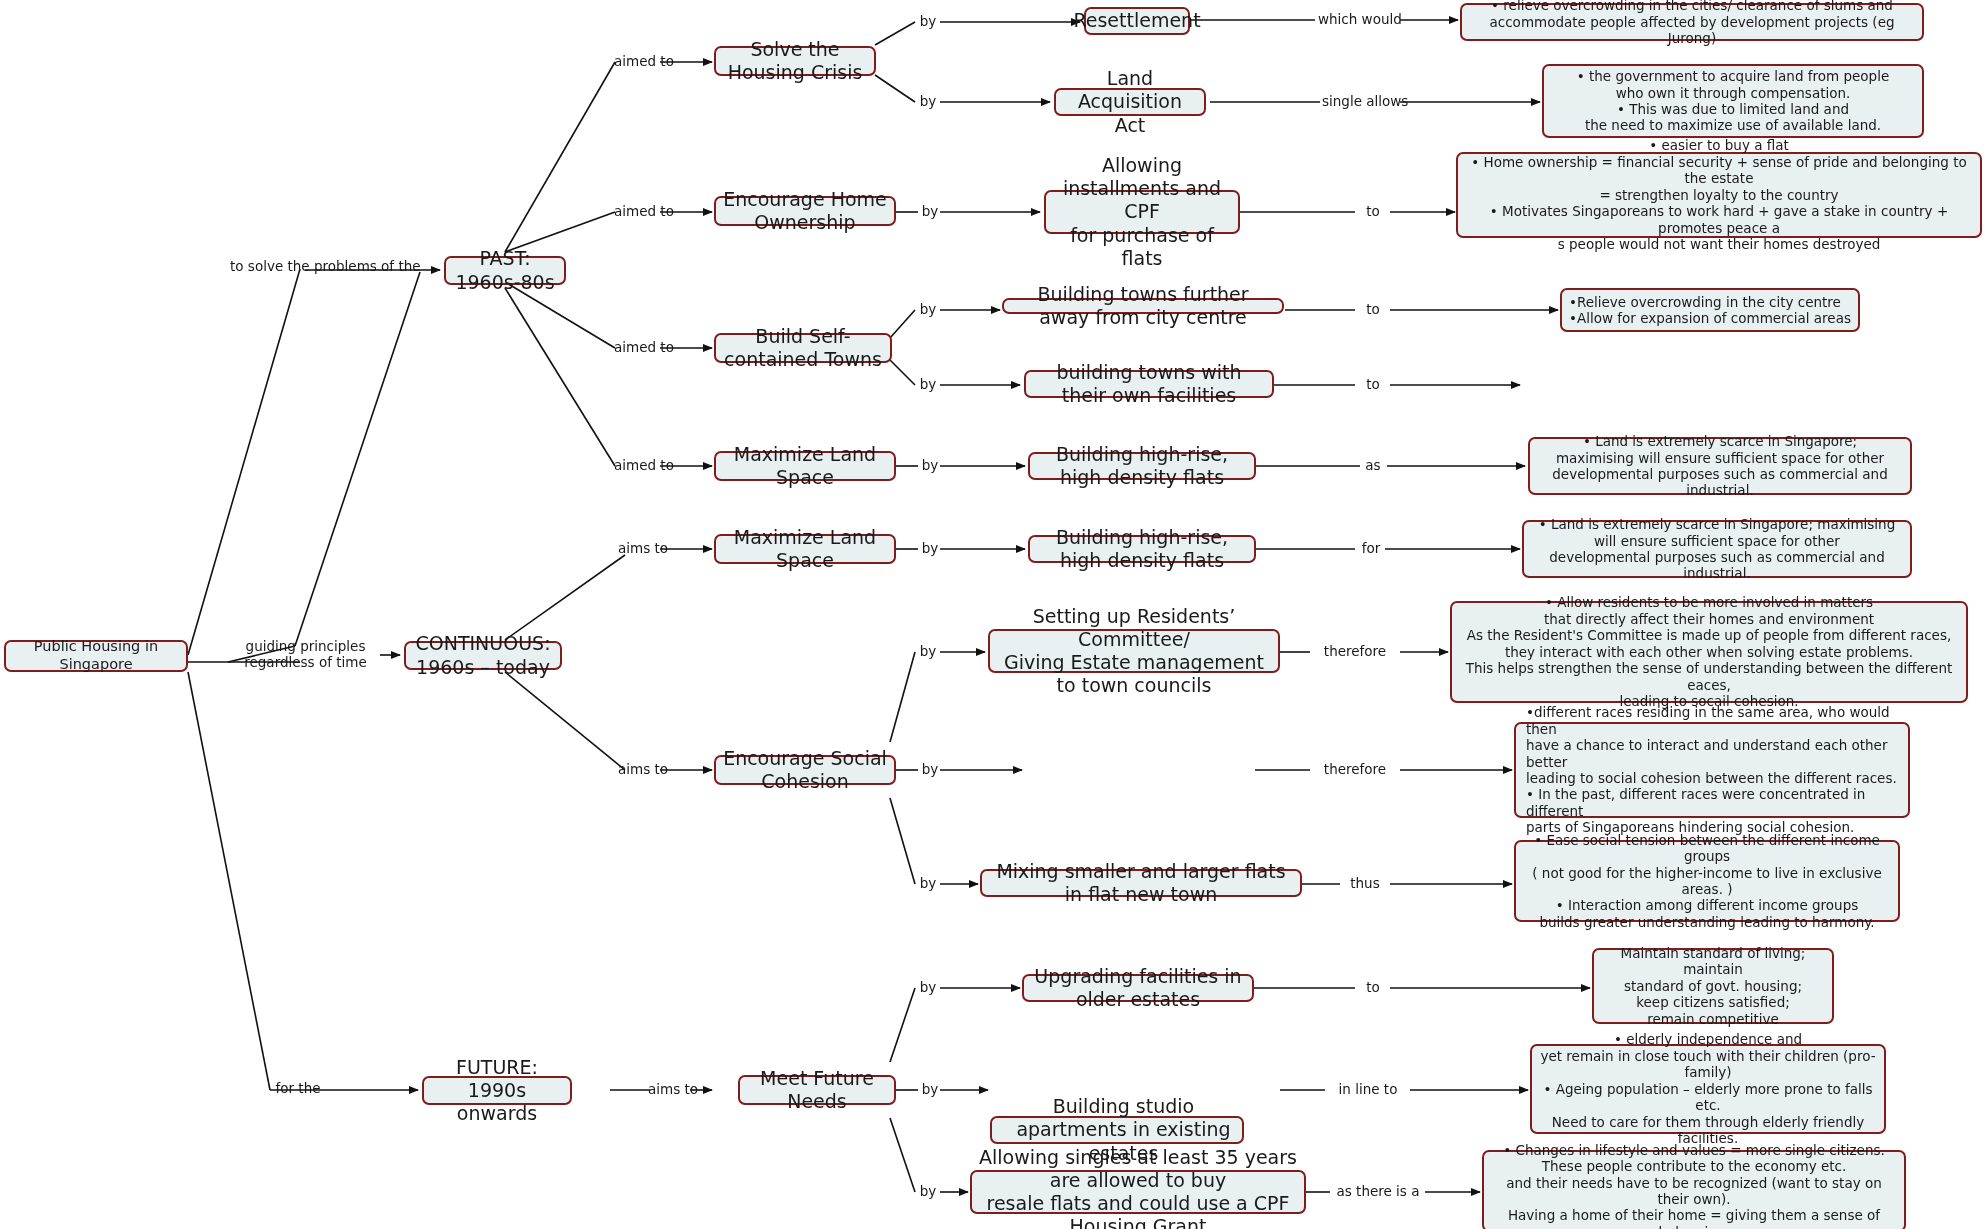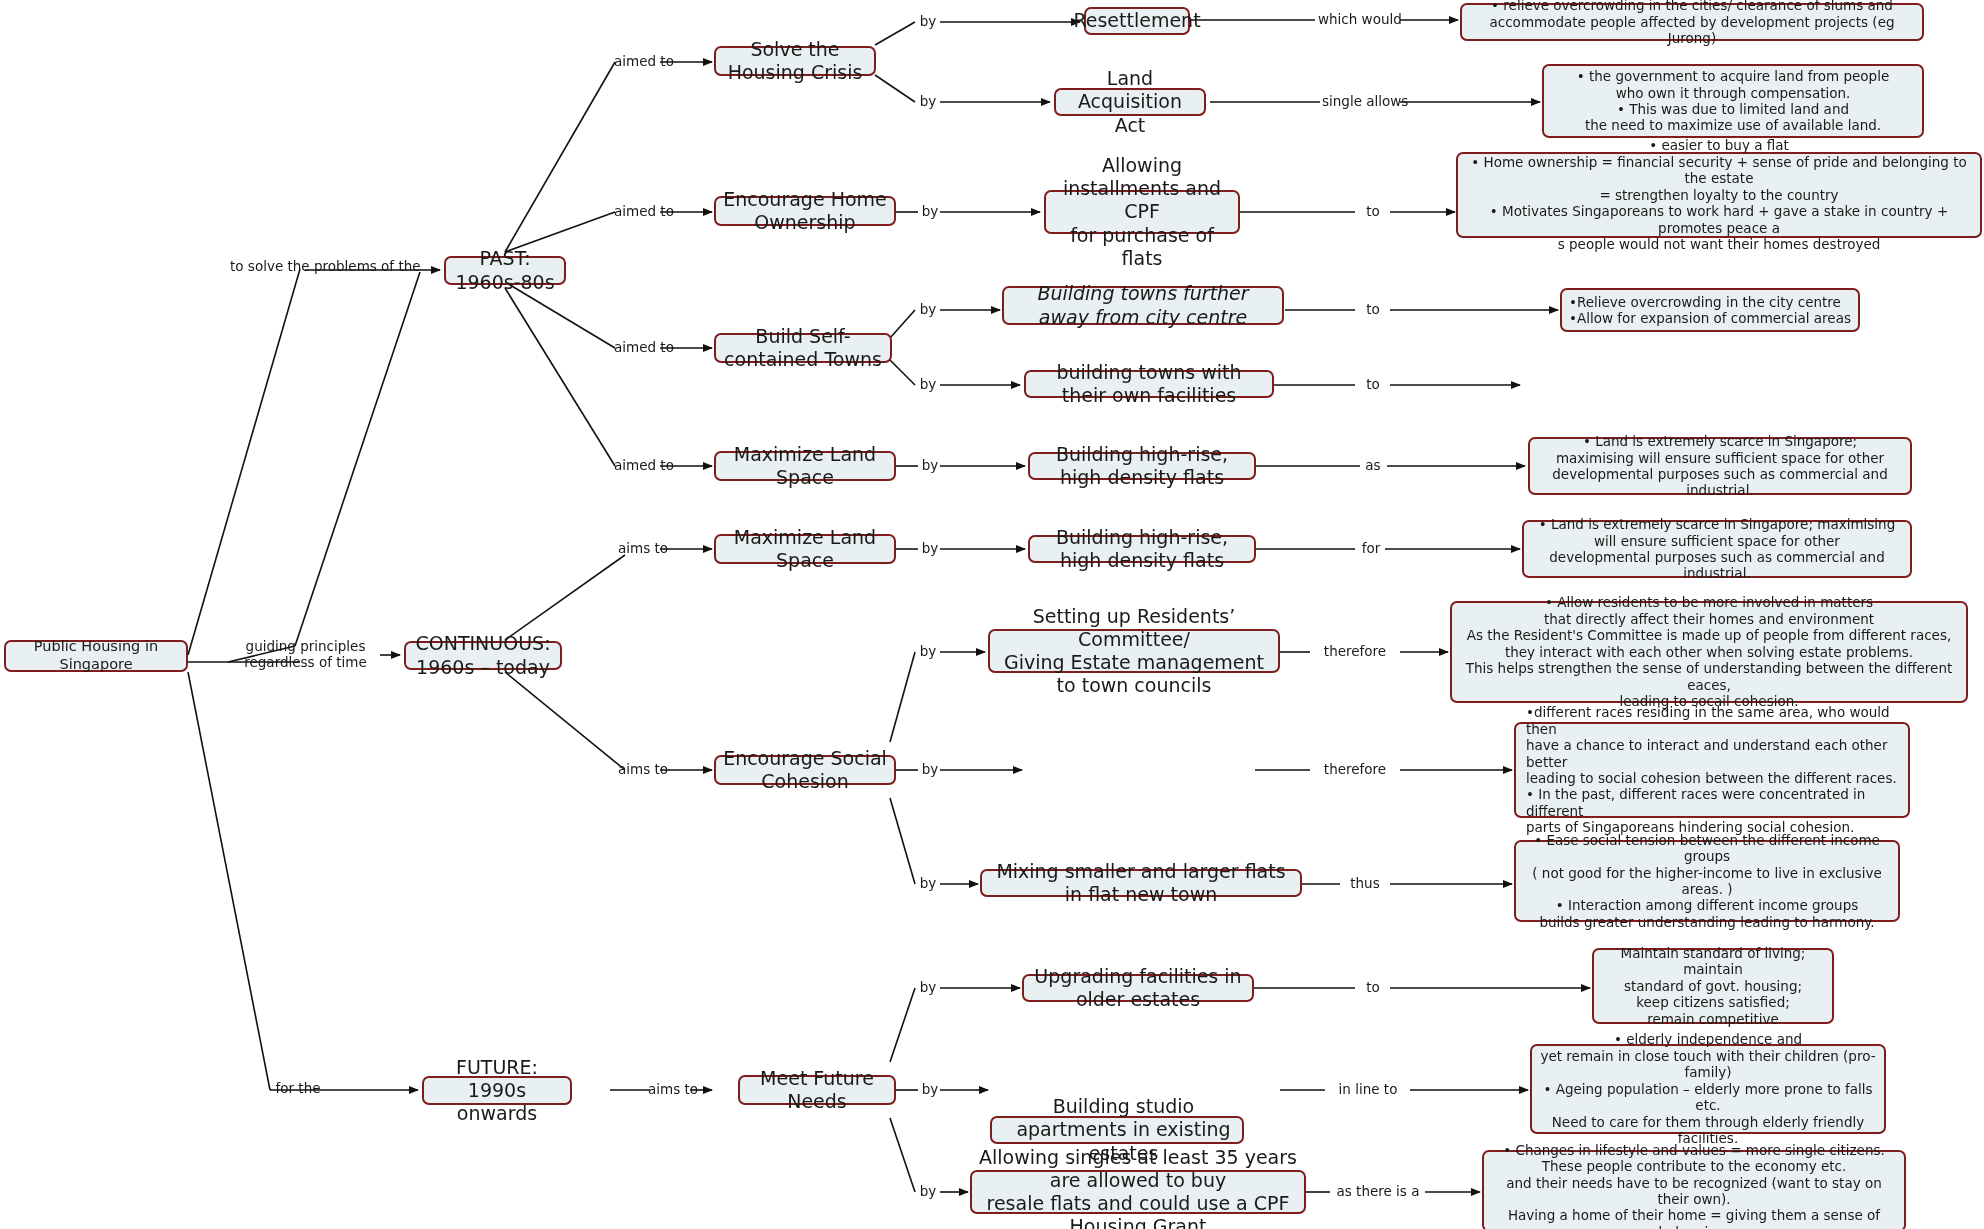--- a/index.html
+++ b/index.html
@@ -208,21 +208,21 @@
   <div class="node small" style="left:1084px;top:7px;width:106px;height:28px;">
     <span>Resettlement</span>
   </div>
   <div class="node small" style="left:1054px;top:88px;width:152px;height:28px;">
     <span>Land Acquisition Act</span>
   </div>
   <div class="node small" style="left:1044px;top:190px;width:196px;height:44px;white-space:pre-line;">
     <span>Allowing installments and CPF
 for purchase of flats</span>
   </div>
-  <div class="node small" style="left:1002px;top:286px;width:282px;height:39px;font-style:italic;">
+  <div class="node small" style="left:1002px;top:298px;width:282px;height:16px;">
     <span>Building towns further away from city centre</span>
   </div>
   <div class="node small" style="left:1024px;top:370px;width:250px;height:28px;">
     <span>building towns with their own facilities</span>
   </div>
   <div class="node small" style="left:1028px;top:452px;width:228px;height:28px;">
     <span>Building high-rise, high density flats</span>
   </div>
   <div class="node small" style="left:1028px;top:535px;width:228px;height:28px;">
     <span>Building high-rise, high density flats</span>

